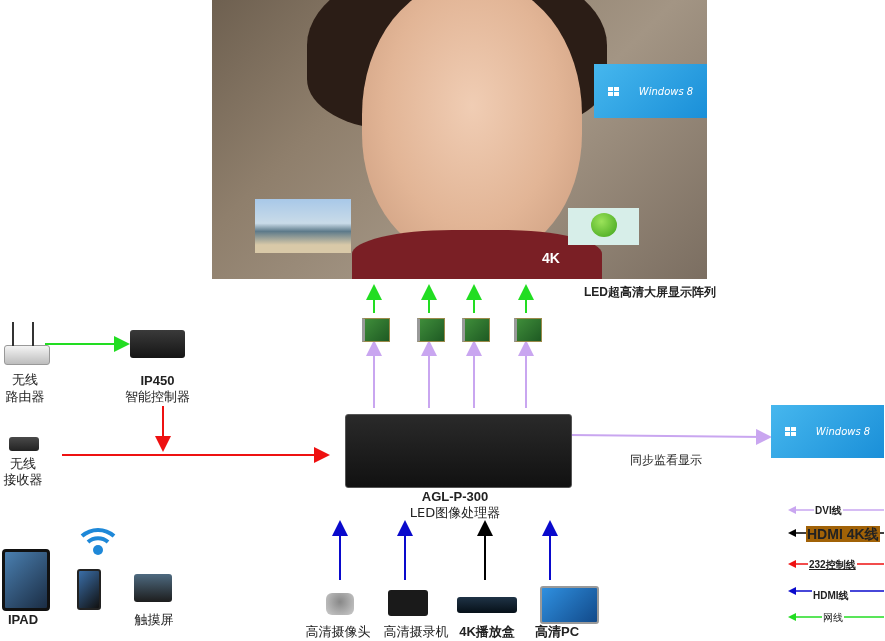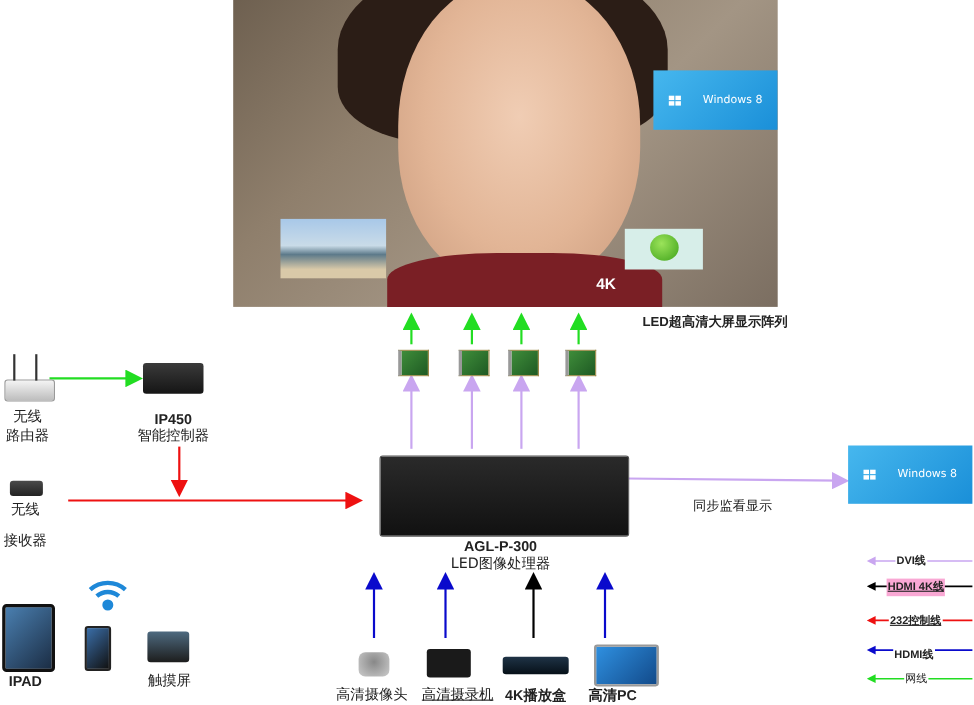--- a/index.html
+++ b/index.html
@@ -5,21 +5,21 @@
   html,body{margin:0;padding:0;}
   body{width:885px;height:641px;position:relative;background:#ffffff;overflow:hidden;font-family:"DejaVu Sans","Liberation Sans",sans-serif;color:#222;}
   .abs{position:absolute;}
   .lbl{position:absolute;font-size:12px;text-align:center;white-space:nowrap;line-height:16px;}
   .bold{font-weight:bold;font-family:"Liberation Sans",sans-serif;}
   
   #screen{left:212px;top:0;width:495px;height:279px;background:linear-gradient(135deg,#6e6050 0%,#8f7f6c 30%,#a39584 60%,#7b6e61 100%);overflow:hidden;}
   .face{position:absolute;left:150px;top:-20px;width:220px;height:280px;border-radius:48% 48% 45% 45%;background:radial-gradient(ellipse at 50% 45%,#f0cdb4 0%,#e2b596 55%,#c99a7c 100%);}
   .hair{position:absolute;left:95px;top:-40px;width:300px;height:170px;border-radius:50% 50% 30% 30%;background:#2b1d16;}
   .dress{position:absolute;left:140px;top:230px;width:250px;height:60px;background:#7a1f25;border-radius:40% 40% 0 0;}
-  .win-tile{position:absolute;background:linear-gradient(135deg,#46b7ee,#1a8fd8);color:#fff;font-size:10px;display:flex;align-items:center;justify-content:center;gap:20px;}
+  .win-tile{position:absolute;background:linear-gradient(135deg,#46b7ee,#1a8fd8);color:#fff;font-size:10px;display:flex;align-items:center;justify-content:center;gap:20px;font-style:italic;}
   .win-logo{display:inline-grid;grid-template-columns:5px 5px;grid-gap:1px;}
   .win-logo i{display:block;width:5px;height:4px;background:#fff;}
   .beach{position:absolute;left:43px;top:199px;width:96px;height:54px;background:linear-gradient(180deg,#a8c8e8 0%,#c9dbe8 45%,#5d7a8a 60%,#d9c9a8 85%);}
   .apple{position:absolute;left:356px;top:208px;width:71px;height:37px;background:#d7eee9;}
   .apple::after{content:"";position:absolute;left:23px;top:5px;width:26px;height:24px;border-radius:50%;background:radial-gradient(circle at 40% 35%,#9be35a,#3ea21a);}
   .badge4k{position:absolute;left:330px;top:250px;color:#fff;font-weight:bold;font-size:14px;font-family:"Liberation Sans",sans-serif;}
   
   .card{position:absolute;width:24px;height:22px;background:linear-gradient(135deg,#3f8d3a,#1e5a23);border:1px solid #9b8a4a;border-left:3px solid #999;}
   .dev{position:absolute;border-radius:3px;}
   svg.lines{position:absolute;left:0;top:0;}
@@ -121,21 +121,21 @@
 <div class="abs" style="left:32px;top:322px;width:2px;height:24px;background:#333;"></div>
 <div class="lbl" style="left:0;top:372px;width:50px;font-size:13px;">无线</div>
 <div class="lbl" style="left:0;top:389px;width:50px;font-size:13px;">路由器</div>
 
 <div class="dev" style="left:130px;top:330px;width:55px;height:28px;background:linear-gradient(180deg,#3a3a3a,#151515);"></div>
 <div class="lbl bold" style="left:110px;top:373px;width:95px;font-size:13px;">IP450</div>
 <div class="lbl" style="left:110px;top:389px;width:95px;font-size:13px;">智能控制器</div>
 
 <div class="dev" style="left:9px;top:437px;width:30px;height:14px;background:linear-gradient(180deg,#4a4a4a,#222);"></div>
 <div class="lbl" style="left:0;top:456px;width:46px;font-size:13px;">无线</div>
-<div class="lbl" style="left:0;top:484px;width:46px;font-size:13px;">接收器</div>
+<div class="lbl" style="left:0;top:472px;width:46px;font-size:13px;">接收器</div>
 
 <div class="dev" style="left:345px;top:414px;width:225px;height:72px;background:linear-gradient(180deg,#2a2a2a,#111);border:1px solid #555;"></div>
 <div class="lbl bold" style="left:390px;top:489px;width:130px;font-size:13px;">AGL-P-300</div>
 <div class="lbl" style="left:390px;top:505px;width:130px;font-size:13px;">LED图像处理器</div>
 
 <div class="win-tile" style="left:771px;top:405px;width:113px;height:53px;">
   <span class="win-logo">
       <i></i>
       <i></i>
       <i></i>
@@ -143,35 +143,35 @@
     </span>
   <span>Windows 8</span>
 </div>
 <div class="lbl" style="left:630px;top:452px;font-size:12px;">同步监看显示</div>
 
 <div class="dev" style="left:326px;top:593px;width:28px;height:22px;background:radial-gradient(circle at 50% 40%,#888,#ccc);border-radius:6px;"></div>
 <div class="dev" style="left:388px;top:590px;width:40px;height:26px;background:#1a1a1a;"></div>
 <div class="dev" style="left:457px;top:597px;width:60px;height:16px;background:linear-gradient(180deg,#1f3346,#061018);"></div>
 <div class="dev" style="left:540px;top:586px;width:55px;height:34px;background:linear-gradient(135deg,#2f90e0,#124a8a);border:2px solid #999;"></div>
 <div class="lbl" style="left:302px;top:624px;width:72px;font-size:13px;">高清摄像头</div>
-<div class="lbl" style="left:380px;top:624px;width:72px;font-size:13px;text-decoration:underline;">高清摄录机</div>
+<div class="lbl" style="left:380px;top:624px;width:72px;font-size:13px;">高清摄录机</div>
 <div class="lbl bold" style="left:456px;top:624px;width:62px;font-size:13px;">4K播放盒</div>
 <div class="lbl bold" style="left:528px;top:624px;width:58px;font-size:13px;">高清PC</div>
 
 <div class="dev" style="left:2px;top:549px;width:42px;height:56px;background:linear-gradient(135deg,#4a7fb0,#1b2d44);border:3px solid #111;border-radius:4px;"></div>
 <div class="abs" style="left:78px;top:520px;width:40px;height:40px;">
   <svg width="40" height="40">
       <path d="M4,16 A24,24 0 0 1 36,16" stroke="#1e88d8" stroke-width="4" fill="none"></path>
       <path d="M10,22 A15,15 0 0 1 30,22" stroke="#1e88d8" stroke-width="4" fill="none"></path>
       <circle cx="20" cy="30" r="5" fill="#1e88d8"></circle>
     </svg>
 </div>
 <div class="dev" style="left:77px;top:569px;width:20px;height:37px;background:linear-gradient(135deg,#3a6ea8,#111);border:2px solid #222;"></div>
 <div class="dev" style="left:134px;top:574px;width:38px;height:28px;background:linear-gradient(180deg,#4e6a80,#1d1d1d);"></div>
 <div class="lbl bold" style="left:0;top:612px;width:46px;font-size:13px;">IPAD</div>
 <div class="lbl" style="left:54px;top:612px;width:60px;font-size:13px;margin-top:35px;">智能手机</div>
 <div class="lbl" style="left:126px;top:612px;width:56px;font-size:13px;">触摸屏</div>
 
 <div class="lbl bold" style="left:814px;top:503px;font-size:10px;background:#fff;padding:0 1px;">DVI线</div>
-<div class="lbl bold" style="left:806px;top:526px;font-size:10px;background:#f9a8d4;padding:0 1px;text-decoration:underline;">HDMI 4K线</div>
+<div class="lbl bold" style="left:806px;top:526px;font-size:14px;background:#a16207;padding:0 1px;">HDMI 4K线</div>
 <div class="lbl bold" style="left:808px;top:557px;font-size:10px;background:#fff;padding:0 1px;text-decoration:underline;">232控制线</div>
 <div class="lbl bold" style="left:812px;top:588px;font-size:10px;background:#fff;padding:0 1px;text-align:right;">HDMI线</div>
 <div class="lbl" style="left:822px;top:610px;font-size:10px;background:#fff;padding:0 1px;">网线</div>
 
 </body></html>

